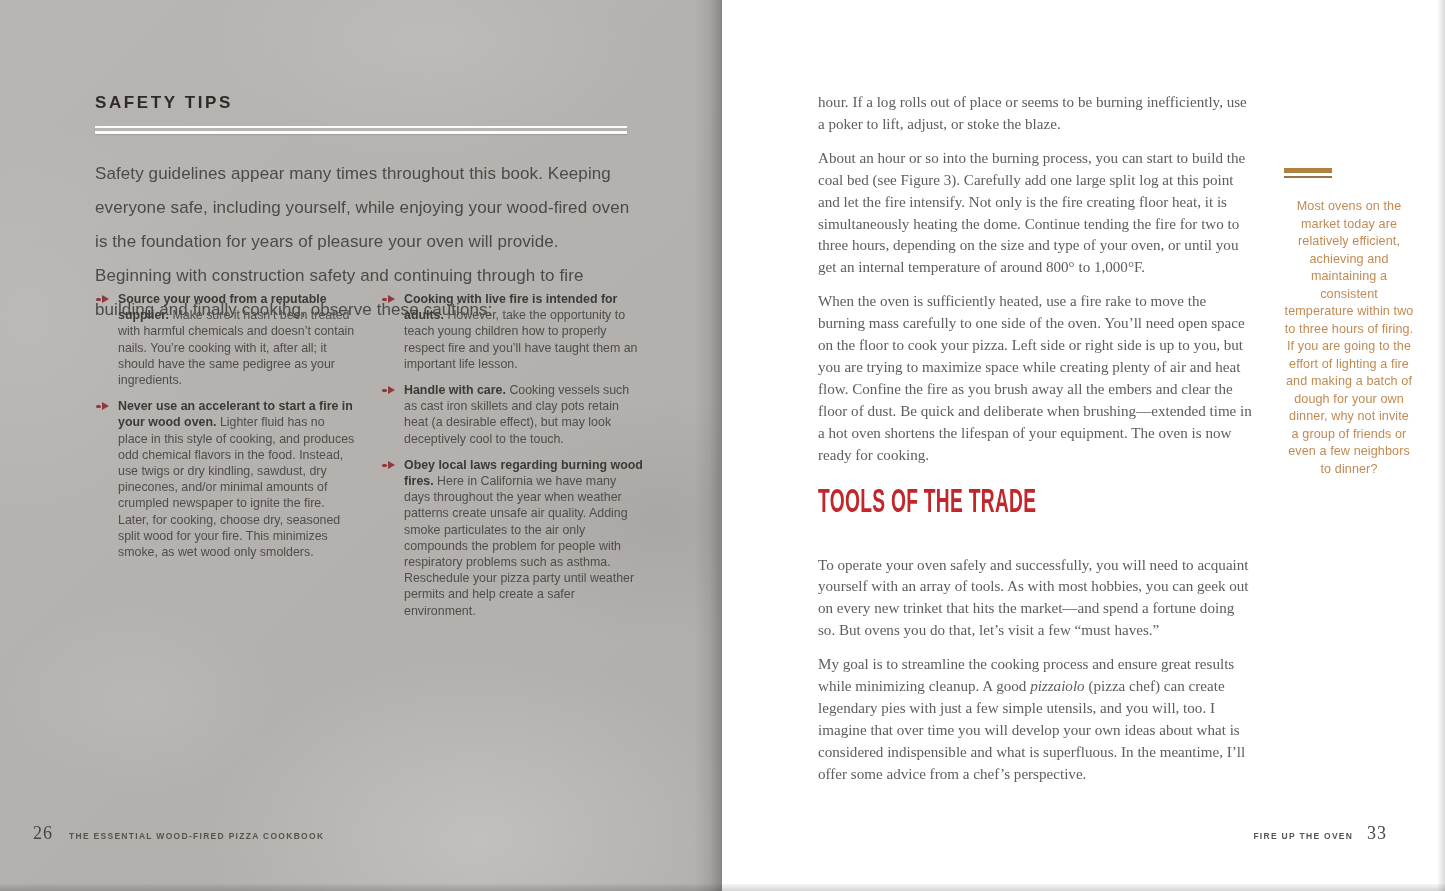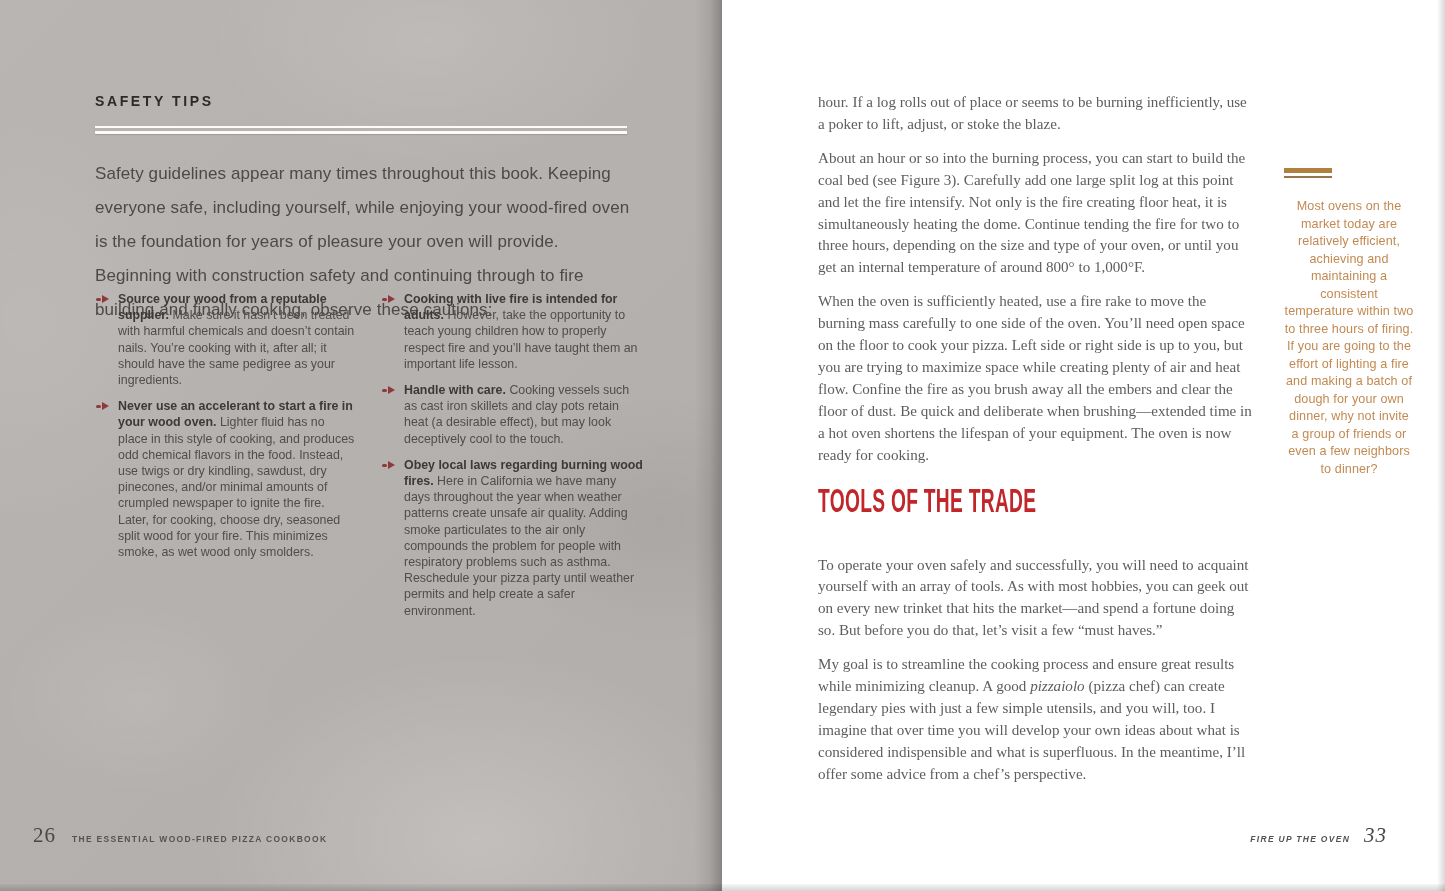--- a/index.html
+++ b/index.html
@@ -21,21 +21,21 @@
       linear-gradient(135deg,#b9b5b2 0%,#b4b0ad 60%,#b2aeab 100%);
   }
   .left-page .gutter-shadow{
     position:absolute;right:0;top:0;bottom:0;width:26px;
     background:linear-gradient(to right, rgba(0,0,0,0) 0%, rgba(0,0,0,0.08) 60%, rgba(0,0,0,0.22) 100%);
     border-right:2px solid #898684;
   }
 
   .safety-heading{
     position:absolute;left:95px;top:93px;
-    font-size:14px;font-weight:700;letter-spacing:2.6px;color:#2d2a27;
+    font-size:17px;font-weight:700;letter-spacing:2.6px;color:#2d2a27;
   }
   .heading-rule{
     position:absolute;left:95px;top:126px;width:532px;height:3px;
     border-top:2px solid #fbfbfa;border-bottom:3px solid #fbfbfa;
     box-shadow:0 1px 1px rgba(0,0,0,0.12);
   }
   .safety-intro{
     position:absolute;left:95px;top:157px;width:542px;
     font-size:17px;line-height:34px;color:#4c4a47;letter-spacing:0.1px;
   }
@@ -58,21 +58,21 @@
   }
   .bullet-arrow::after{
     content:"";position:absolute;left:6px;top:0;
     border-left:7px solid currentColor;
     border-top:4.5px solid transparent;border-bottom:4.5px solid transparent;
   }
   .left-footer{
     position:absolute;left:33px;top:823px;display:flex;align-items:baseline;gap:16px;
   }
   .page-num{
-    font-family:"Liberation Serif", serif;font-size:21px;color:#46474a;letter-spacing:1px;
+    font-family:"Liberation Serif", serif;font-size:18px;color:#46474a;letter-spacing:1px;
   }
   .running-title{
     font-size:9px;font-weight:700;letter-spacing:1.4px;color:#56534f;
     transform:scaleX(0.94);transform-origin:left center;
   }
 
   
   .right-page{
     position:absolute;left:722px;top:0;width:723px;height:657px;background:#ffffff;
   }
@@ -93,21 +93,21 @@
     position:absolute;left:562px;top:168px;width:130px;
   }
   .sidebar-rule{
     width:48px;height:3px;margin-bottom:20px;
     border-top:5px solid #b0813e;border-bottom:2px solid #96744c;
   }
   .sidebar-text{
     font-size:12.6px;line-height:17.5px;color:#c28a52;letter-spacing:0.1px;text-align:center;
   }
   .right-footer{
-    position:absolute;right:58px;top:823px;display:flex;align-items:baseline;gap:14px;font-style:italic;
+    position:absolute;right:58px;top:823px;display:flex;align-items:baseline;gap:14px;
   }
   .right-footer .running-title{transform-origin:right center;}
 
   
   .page-edge-bottom{
     position:absolute;left:0;right:0;bottom:0;height:7px;z-index:5;
     background:linear-gradient(to bottom, rgba(0,0,0,0.03), rgba(0,0,0,0.17));
   }
   .page-edge-right{
     position:absolute;top:0;bottom:0;right:0;width:8px;z-index:5;
@@ -163,21 +163,21 @@
 </div>
 
 <div class="right-page">
   <div class="right-body">
     <p>hour. If a log rolls out of place or seems to be burning inefficiently, use a poker to lift, adjust, or stoke the blaze.</p>
     <p>About an hour or so into the burning process, you can start to build the coal bed (see Figure 3). Carefully add one large split log at this point and let the fire intensify. Not only is the fire creating floor heat, it is simultaneously heating the dome. Continue tending the fire for two to three hours, depending on the size and type of your oven, or until you get an internal temperature of around 800° to 1,000°F.</p>
     <p>When the oven is sufficiently heated, use a fire rake to move the burning mass carefully to one side of the oven. You’ll need open space on the floor to cook your pizza. Left side or right side is up to you, but you are trying to maximize space while creating plenty of air and heat flow. Confine the fire as you brush away all the embers and clear the floor of dust. Be quick and deliberate when brushing—extended time in a hot oven shortens the lifespan of your equipment. The oven is now ready for cooking.</p>
     <div class="tools-heading-wrap">
       <span class="tools-heading">TOOLS OF THE TRADE</span>
     </div>
-    <p>To operate your oven safely and successfully, you will need to acquaint yourself with an array of tools. As with most hobbies, you can geek out on every new trinket that hits the market—and spend a fortune doing so. But before you do that, let’s visit a few “must haves.”</p>
+    <p>To operate your oven safely and successfully, you will need to acquaint yourself with an array of tools. As with most hobbies, you can geek out on every new trinket that hits the market—and spend a fortune doing so. But ovens you do that, let’s visit a few “must haves.”</p>
     <p><span>My goal is to streamline the cooking process and ensure great results while minimizing cleanup. A good </span><em>pizzaiolo</em><span> (pizza chef) can create legendary pies with just a few simple utensils, and you will, too. I imagine that over time you will develop your own ideas about what is considered indispensible and what is superfluous. In the meantime, I’ll offer some advice from a chef’s perspective.</span></p>
   </div>
 
   <div class="sidebar-note">
     <div class="sidebar-rule"></div>
     <div class="sidebar-text">Most ovens on the market today are relatively efficient, achieving and maintaining a consistent temperature within two to three hours of firing. If you are going to the effort of lighting a fire and making a batch of dough for your own dinner, why not invite a group of friends or even a few neighbors to dinner?</div>
   </div>
 
   <div class="right-footer">
     <span class="running-title">FIRE UP THE OVEN</span>

